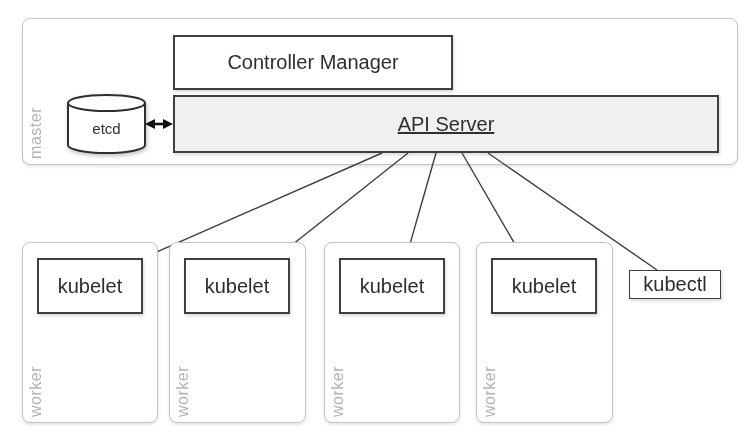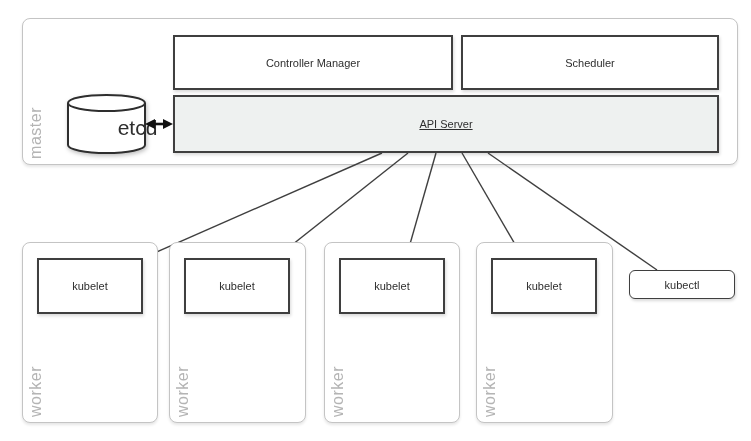--- a/index.html
+++ b/index.html
@@ -16,52 +16,48 @@
   }
   .abs{position:absolute;box-sizing:border-box;}
   .container-box{
     border:1px solid var(--container-border);
     border-radius:8px;background:#fff;
     box-shadow:0 2px 3px rgba(0,0,0,0.10);
   }
   .node-box{
     border:2px solid var(--box-border);background:#fff;
     display:flex;align-items:center;justify-content:center;
-    font-size:11px;box-shadow:1px 2px 3px rgba(0,0,0,0.15);
+    font-size:20px;box-shadow:1px 2px 3px rgba(0,0,0,0.15);
   }
   .api{background:var(--api-server-fill);text-decoration:underline;}
   .vlabel{
     position:absolute;left:5px;bottom:5px;
     writing-mode:vertical-rl;transform:rotate(180deg);
     font-size:16px;color:var(--muted-label);letter-spacing:0.5px;
     line-height:1;user-select:none;
   }
   .etcd-label{
     display:flex;align-items:center;justify-content:center;
-    font-size:21px;
-    margin-left:31px;
+    font-size:15px;
   }
   svg.overlay{position:absolute;left:0;top:0;pointer-events:none;}
 </style>
 </head>
 <body>
 
 <div class="canvas">
 
   <div class="abs container-box" style="left:22px;top:18px;width:716px;height:147px;">
     <span class="vlabel">master</span>
   </div>
 
   <div class="abs node-box" style="left:173px;top:35px;width:280px;height:55px;">
     <span>Controller Manager</span>
   </div>
 
-  <div class="abs node-box" style="left:461px;top:35px;width:258px;height:55px;">
-    <span>Scheduler</span>
-  </div>
 
   <div class="abs node-box api" style="left:173px;top:95px;width:546px;height:58px;">
     <span>API Server</span>
   </div>
 
   <svg class="abs" style="left:60px;top:86px;filter:drop-shadow(1px 2px 2px rgba(0,0,0,0.25));" width="96" height="78" viewBox="0 0 96 78">
     <path d="M 8 17 L 8 59 A 38.5 8 0 0 0 85 59 L 85 17" fill="#ffffff" stroke="#2e2e2e" stroke-width="2"></path>
     <ellipse cx="46.5" cy="17" rx="38.5" ry="8" fill="#ffffff" stroke="#2e2e2e" stroke-width="2"></ellipse>
   </svg>
   <div class="abs etcd-label" style="left:68px;top:108px;width:77px;height:40px;">etcd</div>
@@ -102,17 +98,17 @@
     </div>
   </div>
 
   <div class="abs container-box" style="left:476px;top:242px;width:137px;height:181px;">
     <span class="vlabel">worker</span>
     <div class="abs node-box" style="left:14px;top:15px;width:106px;height:56px;">
       <span>kubelet</span>
     </div>
   </div>
 
-  <div class="abs node-box" style="left:629px;top:270px;width:106px;height:29px;border-width:1.5px;border-radius:6px;">
+  <div class="abs node-box" style="left:629px;top:270px;width:92px;height:29px;border-width:1.5px;">
     <span>kubectl</span>
   </div>
 
 </div>
 
 </body></html>

